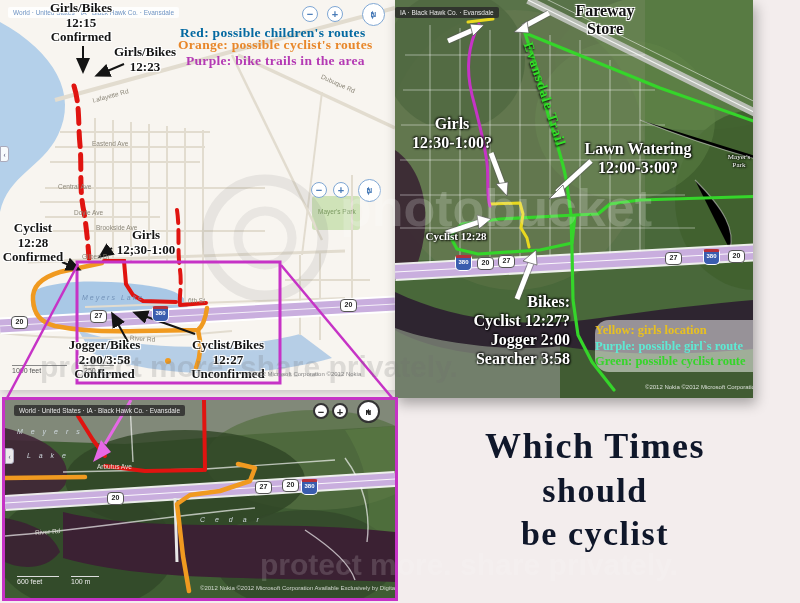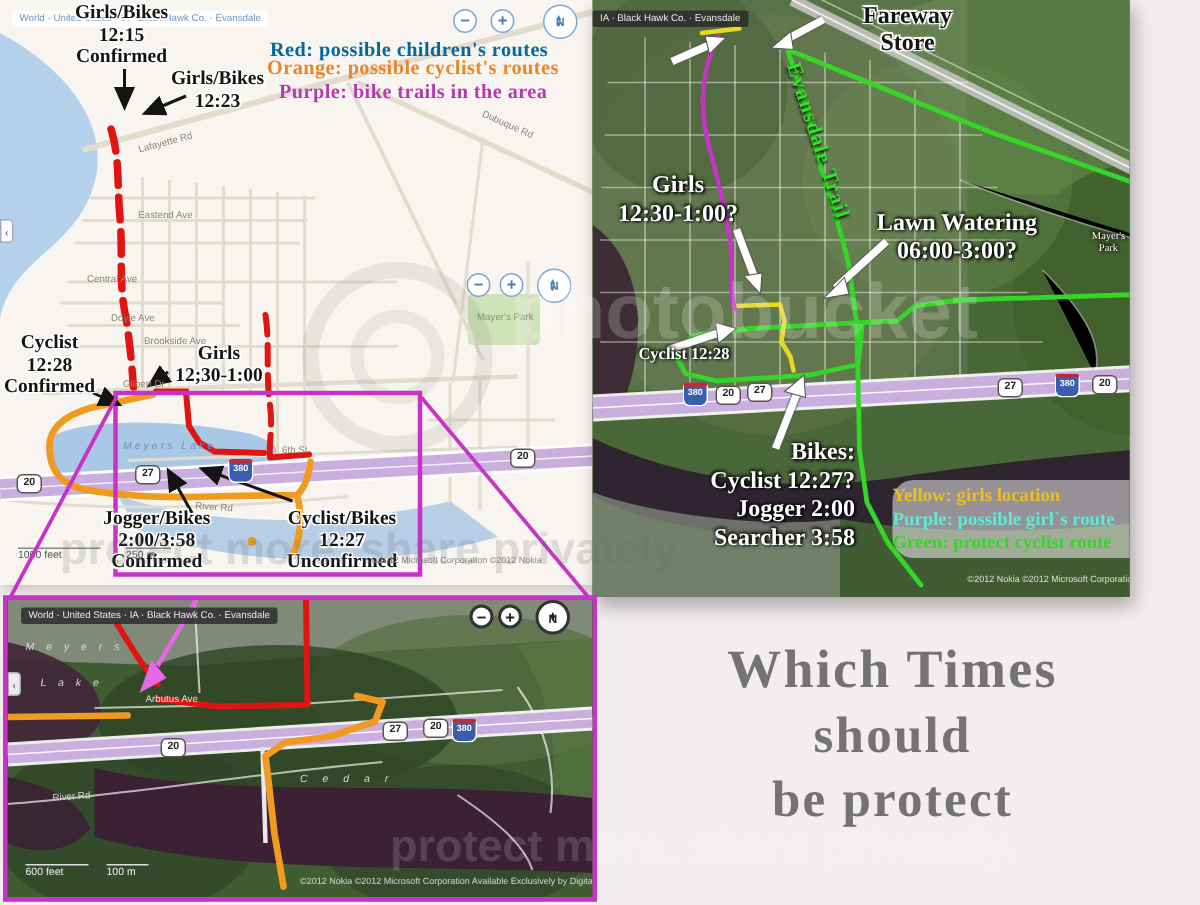--- a/index.html
+++ b/index.html
@@ -36,21 +36,21 @@
     border-radius:0 3px 3px 0;font-size:8px;color:#557;line-height:15px;text-align:center;box-sizing:border-box;}
   .shield{position:absolute;font-family:"Liberation Sans",sans-serif;font-weight:bold;text-align:center;}
   .shield-us{width:15px;height:11px;background:#fff;border:1px solid #555;border-radius:4px;color:#222;font-size:7px;line-height:10px;}
   .shield-i{width:15px;height:12px;background:#3a5dae;border:1px solid #fff;border-top:3px solid #b5303a;border-radius:3px 3px 5px 5px;color:#fff;font-size:6px;line-height:8px;}
   .scale-txt{position:absolute;font-family:"Liberation Sans",sans-serif;font-size:7px;color:#555;border-top:1.5px solid #888;padding-top:1px;}
   .scale-white{color:#eee;border-top:1.5px solid #ddd;}
   .copyright{position:absolute;font-family:"Liberation Sans",sans-serif;font-size:6px;color:#888;white-space:nowrap;}
   .legend-box{position:absolute;left:200px;top:320px;width:198px;height:52px;background:rgba(255,255,255,.5);
     border-radius:14px;text-align:left;padding:3px 6px 0 0;box-sizing:border-box;}
   .legend-box div{font-weight:bold;font-size:12.5px;line-height:1.25;white-space:nowrap;}
-  #title-block{position:absolute;left:440px;top:428px;width:310px;text-align:center;color:#737373;}
+  #title-block{position:absolute;left:440px;top:428px;width:310px;text-align:center;color:#0f172a;}
   #title-block div{font-weight:bold;letter-spacing:1.5px;line-height:1.0;}
   .t1{font-size:36px;margin-bottom:10px;} .t2{font-size:34px;margin-bottom:9px;} .t3{font-size:34px;}
   .wm{position:absolute;font-family:"Liberation Sans",sans-serif;font-weight:bold;pointer-events:none;}
 </style>
 </head>
 <body>
 
 <div id="left-map" class="panel">
   <svg width="395" height="390" viewBox="0 0 395 390">
     <defs>
@@ -271,40 +271,40 @@
   </svg>
 
   <span class="breadcrumb crumb-dark" style="left:0;top:7px;">IA · Black Hawk Co. · Evansdale</span>
   <div style="position:absolute;left:396px;top:5px;width:16px;height:16px;border-radius:50%;background:#1d1d1d;opacity:.85;"></div>
 
   <div class="lbl-dark pre" style="left:155px;top:2px;width:110px;font-size:16px;">Fareway
 Store</div>
   <div class="lbl-white pre" style="left:2px;top:115px;width:110px;font-size:16px;">Girls
 12:30-1:00?</div>
   <div class="lbl-white pre" style="left:173px;top:140px;width:140px;font-size:16px;">Lawn Watering
-06:00-3:00?</div>
+12:00-3:00?</div>
   <div class="lbl-white" style="left:140px;top:40px;font-size:14px;color:#35e02a;transform:rotate(72deg);transform-origin:left top;letter-spacing:1px;white-space:nowrap;text-shadow:1px 1px 2px #000;">Evansdale Trail</div>
   <div class="lbl-white" style="left:5px;top:230px;width:112px;font-size:11px;">Cyclist 12:28</div>
   <div class="lbl-white pre" style="left:45px;top:293px;width:130px;font-size:16px;text-align:right;">Bikes:
 Cyclist 12:27?
 Jogger 2:00
 Searcher 3:58</div>
   <span class="lbl-white" style="left:330px;top:153px;font-size:7px;font-weight:normal;">Mayer's Park</span>
 
   <div class="shield shield-i" style="left:60px;top:255px;">380</div>
   <div class="shield shield-us" style="left:82px;top:257px;">20</div>
   <div class="shield shield-us" style="left:103px;top:255px;">27</div>
   <div class="shield shield-us" style="left:270px;top:252px;">27</div>
   <div class="shield shield-i" style="left:308px;top:249px;">380</div>
   <div class="shield shield-us" style="left:333px;top:250px;">20</div>
 
   <div class="legend-box">
     <div style="color:#e8c020;">Yellow:  girls location</div>
     <div style="color:#5eead4;">Purple:  possible girl`s route</div>
-    <div style="color:#35d52a;">Green:  protect cyclist route</div>
+    <div style="color:#35d52a;">Green:  possible cyclist route</div>
   </div>
   <span class="copyright" style="left:250px;top:384px;color:rgba(255,255,255,.8);">©2012 Nokia   ©2012 Microsoft Corporation</span>
 </div>
 
 <div id="bottom-map" class="panel">
   <svg width="390" height="198" viewBox="0 0 390 198">
     <rect x="0" y="0" width="390" height="198" fill="#3f5c33"></rect>
     <g>
       <path d="M0,0 L390,0 L390,26 L250,34 L120,44 L0,40 Z" fill="#8d9086" opacity=".85"></path>
       <ellipse cx="310" cy="60" rx="110" ry="50" fill="#556f41" opacity=".7"></ellipse>
@@ -371,18 +371,18 @@
 </div>
 
 <svg class="abs" width="800" height="603" style="pointer-events:none;z-index:5;">
   <line x1="78" y1="264" x2="6" y2="400" stroke="#c633c6" stroke-width="2.5"></line>
   <line x1="281" y1="265" x2="393" y2="399" stroke="#c633c6" stroke-width="2.5"></line>
 </svg>
 
 <div id="title-block">
   <div class="t1">Which Times</div>
   <div class="t2">should</div>
-  <div class="t3">be protect</div>
+  <div class="t3">be cyclist</div>
 </div>
 
 <div class="wm" style="left:340px;top:178px;font-size:52px;color:rgba(255,255,255,.20);z-index:6;">photobucket</div>
 <div class="wm" style="left:40px;top:350px;font-size:30px;color:rgba(110,110,110,.20);z-index:6;white-space:nowrap;">protect more. share privately.</div>
 <div class="wm" style="left:260px;top:548px;font-size:30px;color:rgba(255,255,255,.15);z-index:6;white-space:nowrap;">protect more. share privately.</div>
 
 </body></html>

